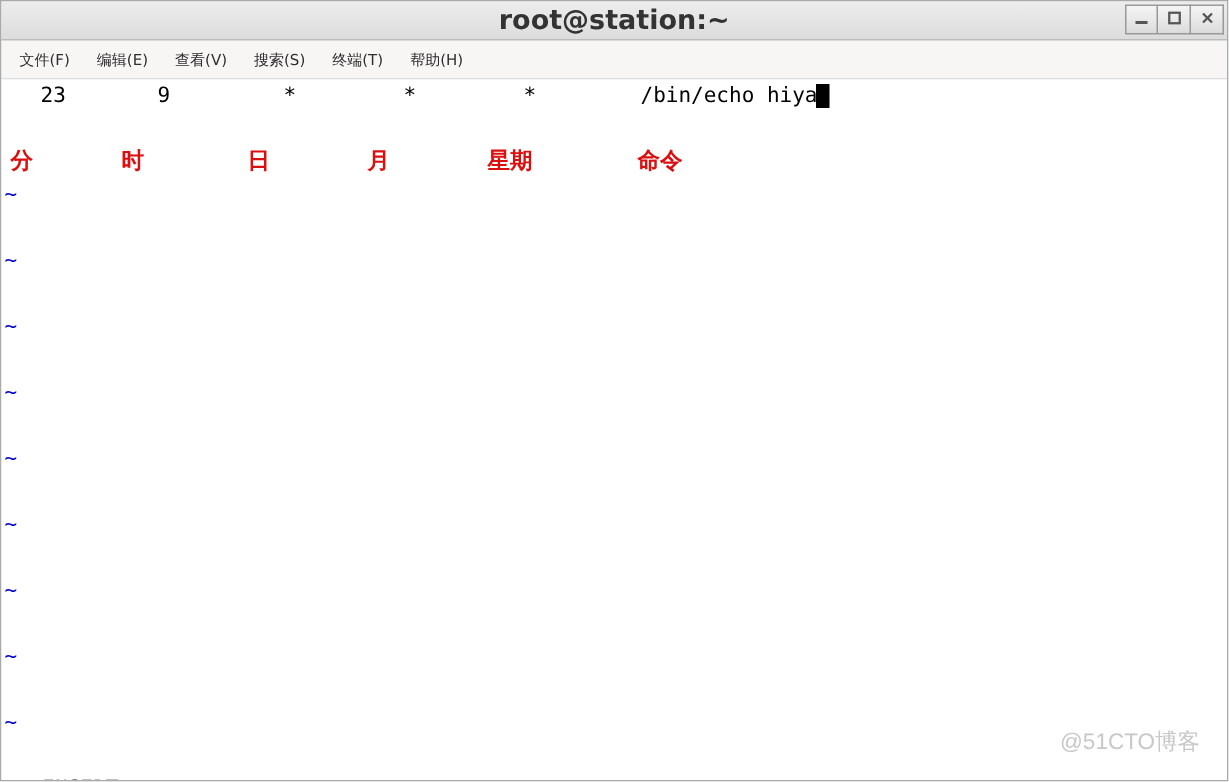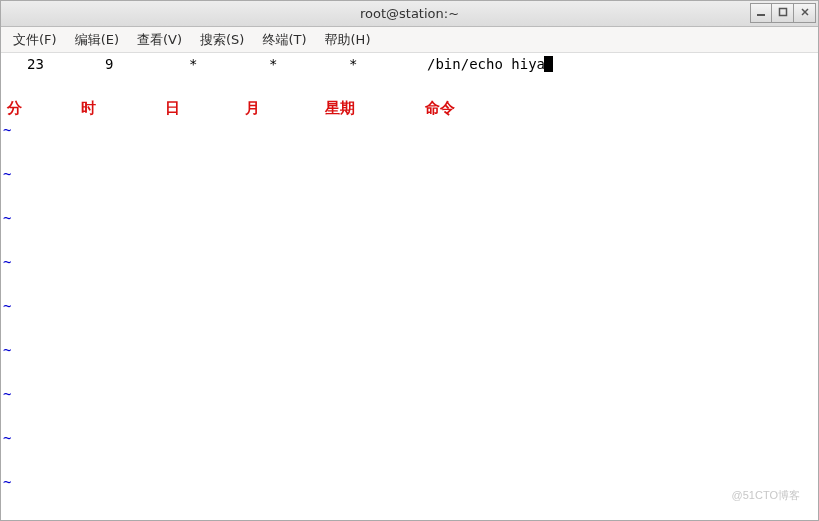--- a/index.html
+++ b/index.html
@@ -24,22 +24,22 @@
       background: linear-gradient(to bottom, #ededed, #dcdcdc);
       border-bottom: 1px solid #bbb;
       display: flex;
       align-items: center;
       position: relative;
     }
     .titlebar-title {
       position: absolute;
       left: 0; right: 0;
       text-align: center;
-      font-size: 13px;
-      font-weight: normal;
+      font-size: 18px;
+      font-weight: bold;
       color: #333;
     }
     .titlebar-controls {
       position: absolute;
       right: 2px;
       top: 2px;
       display: flex;
       gap: 0;
     }
     .tb-btn {
@@ -59,21 +59,21 @@
       height: 26px;
       background: #f7f6f5;
       border-bottom: 1px solid #ddd;
       display: flex;
       align-items: center;
       padding: 0 4px;
       gap: 2px;
     }
     .menu-item {
       padding: 3px 8px;
-      font-size: 13px;
+      font-size: 10px;
       color: #2e2e2e;
       cursor: pointer;
     }
     .terminal {
       flex: 1;
       background: #fff;
       font-family: "DejaVu Sans Mono", "Liberation Mono", Consolas, monospace;
       font-size: 14px;
       line-height: 22px;
       color: #000;
@@ -116,21 +116,21 @@
     .anno-item { white-space: pre; }
     .status-line {
       white-space: pre;
       color: #000;
     }
     .watermark {
       position: absolute;
       right: 18px;
       bottom: 14px;
       color: #c8c8c8;
-      font-size: 11px;
+      font-size: 15px;
       font-family: Arial, "Microsoft YaHei", sans-serif;
       pointer-events: none;
     }
   </style>
 </head>
 <body>
 
 <div class="window">
 
   <div class="titlebar">

